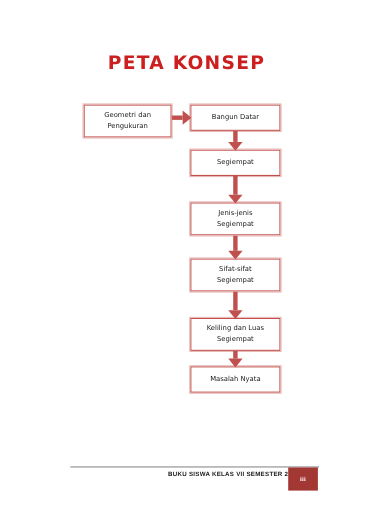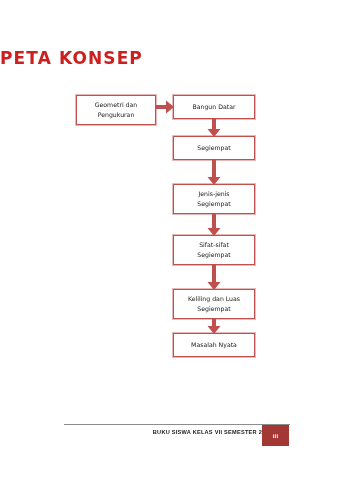--- a/index.html
+++ b/index.html
@@ -19,21 +19,21 @@
     background: #ffffff;
     overflow: hidden;
   }
 
   
   #page-title {
     position: absolute;
     left: 0;
     top: 48px;
     width: 339px;
-    text-align: left;
+    text-align: center;
     color: #cc2020;
     font-size: 17px;
     font-weight: bold;
     letter-spacing: 1.1px;
     font-family: "DejaVu Sans", sans-serif;
     white-space: nowrap;
   }
 
   
   .node {

